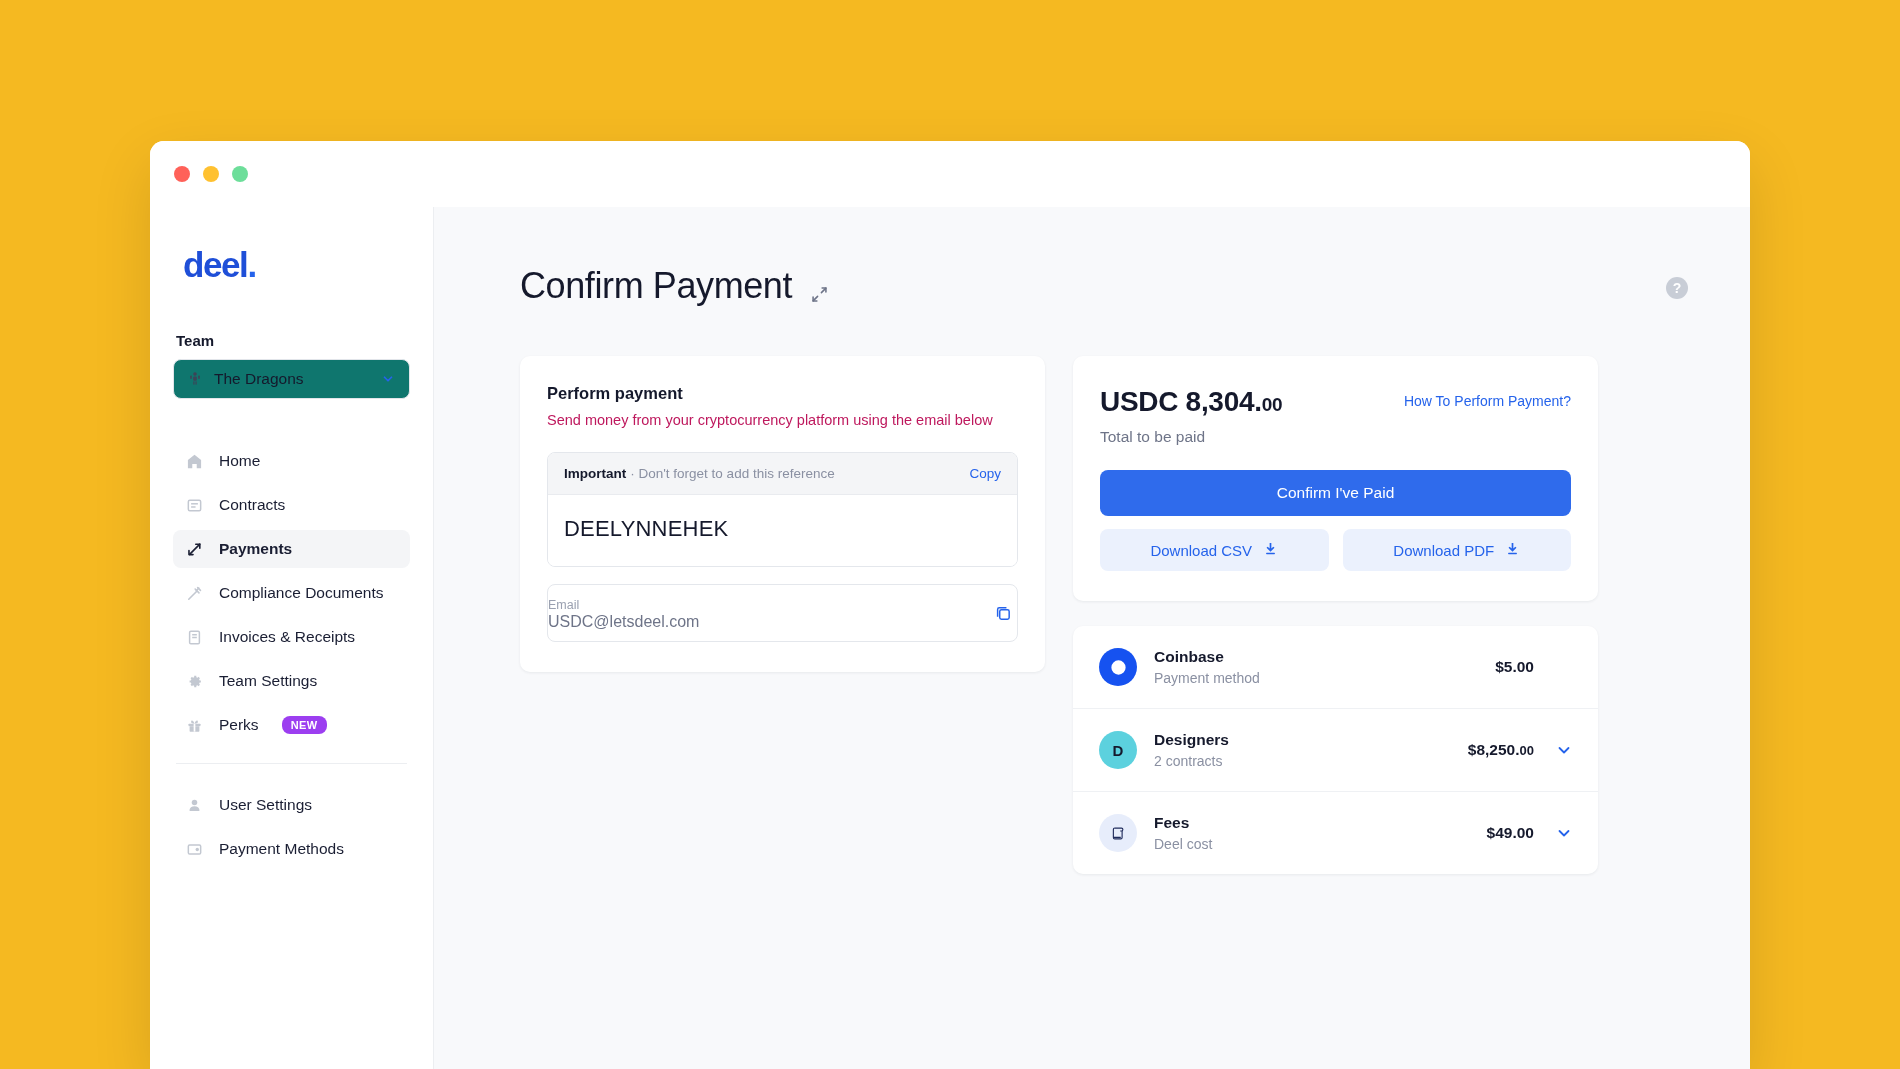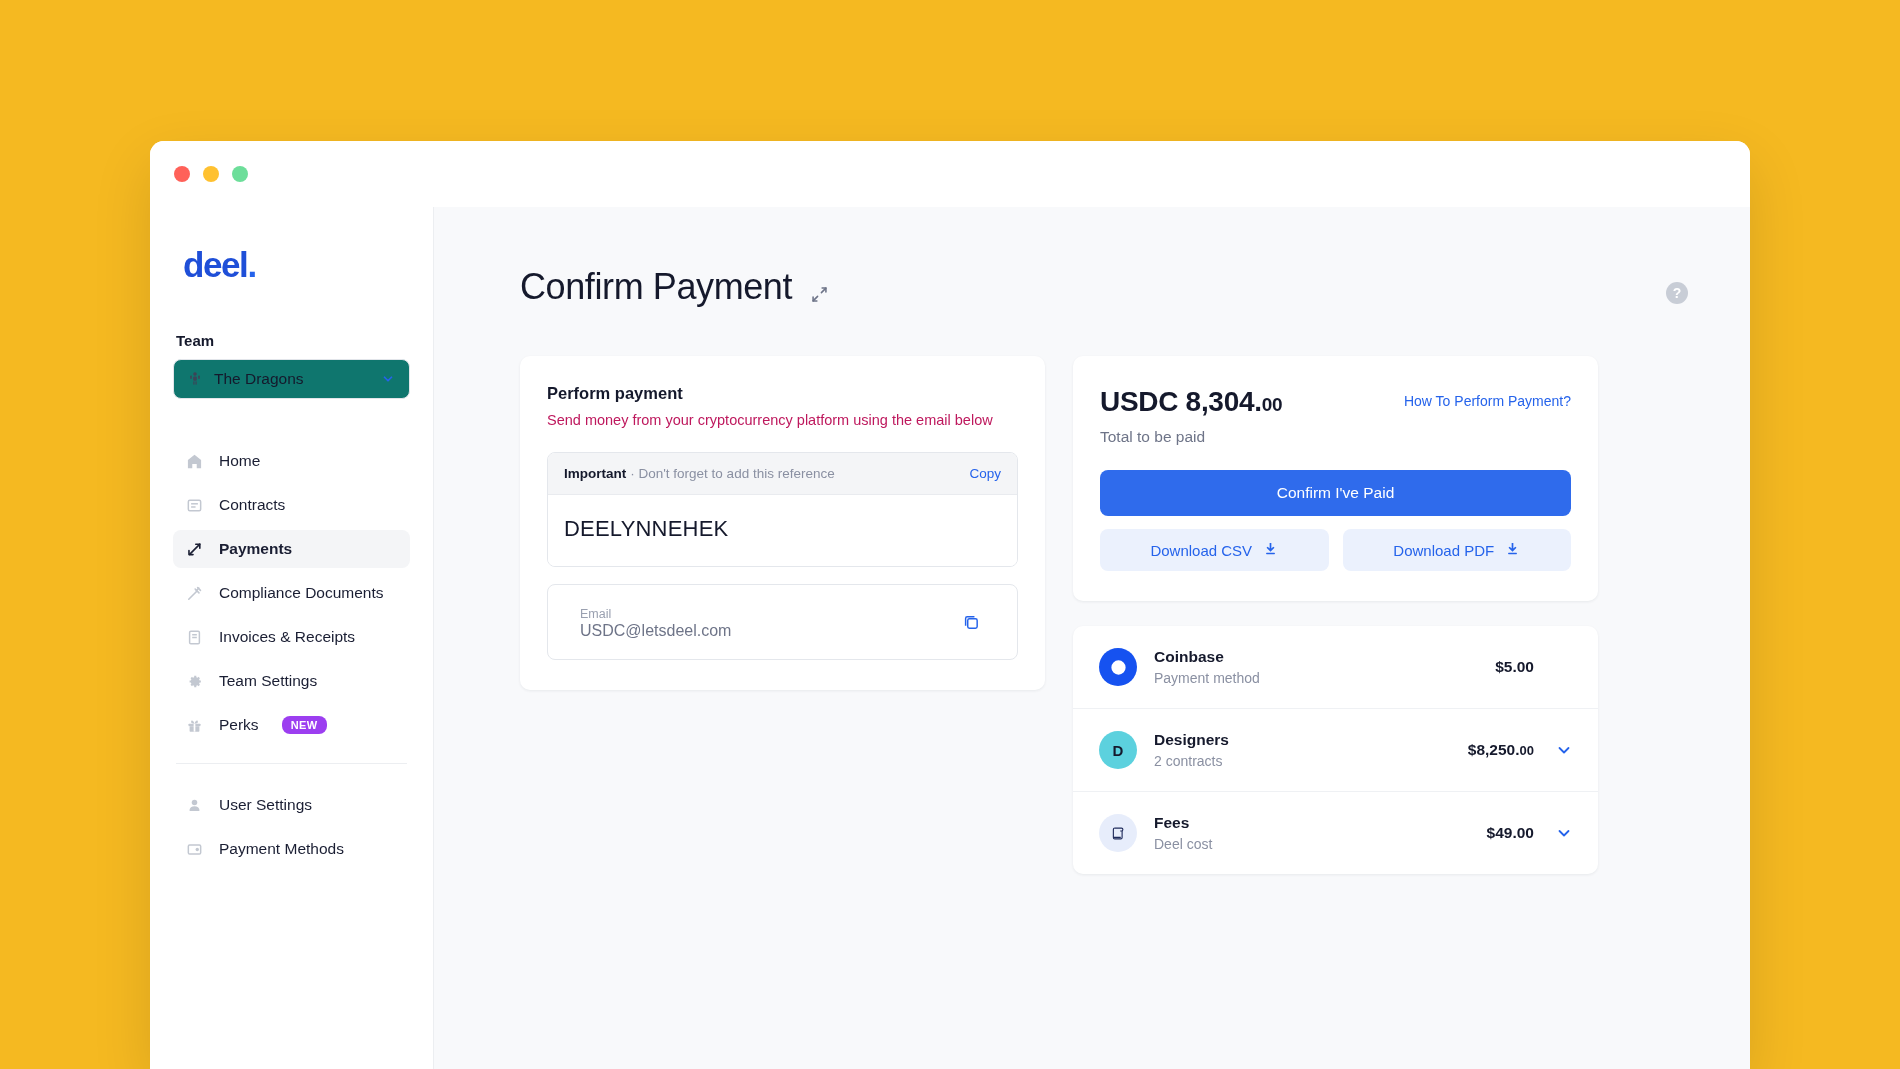--- a/index.html
+++ b/index.html
@@ -141,21 +141,21 @@
   
   .main {
     flex: 1;
     background: #F8F9FB;
     position: relative;
     overflow: hidden;
   }
 
   .page-head {
     display: flex;
-    align-items: center;
+    align-items: flex-start;
     padding: 58px 62px 0 86px;
   }
   .page-title {
     font-size: 36px;
     color: #15192C;
     font-weight: normal;
     letter-spacing: -0.4px;
   }
   .expand-icon {
     margin-left: 18px;
@@ -231,24 +231,24 @@
     color: #15192C;
     letter-spacing: 0.2px;
     background: #fff;
   }
 
   .email-box {
     margin-top: 17px;
     border: 1px solid #E4E7EC;
     border-radius: 8px;
     background: #fff;
-    height: 76px;
+    height: 58px;
     display: flex;
     align-items: center;
-    padding: 0 32px;
+    padding: 0 0;
   }
   .email-inner { flex: 1; }
   .email-label { font-size: 12.5px; color: #9AA0B0; }
   .email-value { font-size: 16px; color: #6E7488; margin-top: 2px; }
   .copy-icon-btn {
     width: 28px; height: 28px;
     color: #2563EB;
     cursor: pointer;
     display: flex; align-items: center; justify-content: center;
   }

